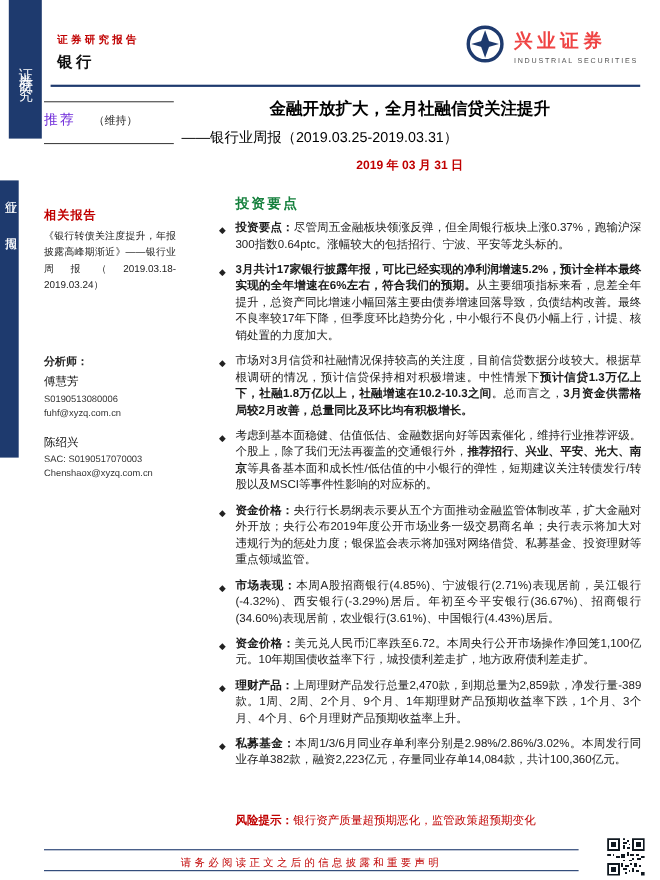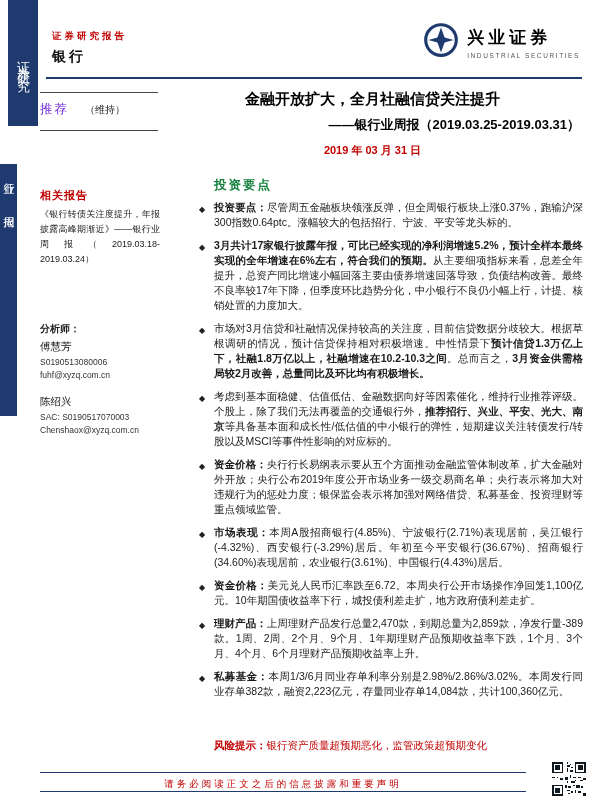--- a/index.html
+++ b/index.html
@@ -17,25 +17,25 @@
     position:absolute;left:0;top:164px;width:17px;height:252px;background:#1e3a6e;color:#fff;
     writing-mode:vertical-rl;text-orientation:upright;font-size:11px;text-align:start;
     display:flex;align-items:center;padding-top:10px;box-sizing:border-box;
   }
   .tab-side .second{margin-top:34px;}
   
   .report-type{position:absolute;left:52px;top:30px;color:#c00000;font-size:9.5px;font-weight:bold;letter-spacing:3px;}
   .industry{position:absolute;left:52px;top:48px;color:#111;font-size:14px;font-weight:bold;letter-spacing:3px;}
   .header-rule{position:absolute;left:46px;top:77px;width:536px;height:2px;background:#1e3a6e;}
   .logo{position:absolute;right:20px;top:22px;display:flex;align-items:center;gap:8px;}
-  .logo-cn{font-size:17px;font-weight:bold;color:#000000;letter-spacing:4px;}
+  .logo-cn{font-size:17px;font-weight:bold;color:#ef4444;letter-spacing:4px;}
   .logo-en{font-size:6.5px;color:#555;letter-spacing:1.6px;margin-top:3px;}
   
   .title{position:absolute;left:165px;top:90px;width:415px;text-align:center;font-size:15px;font-weight:bold;color:#000;}
-  .subtitle{position:absolute;left:165px;top:116px;width:415px;text-align:right;font-size:13px;font-weight:bold;color:#000;}
+  .subtitle{position:absolute;left:165px;top:116px;width:415px;text-align:left;font-size:13px;font-weight:normal;color:#000;}
   .date{position:absolute;left:165px;top:143px;width:415px;text-align:center;font-size:11px;font-weight:bold;color:#c00000;}
   
   .rule{position:absolute;height:1px;background:#444;}
   .rule-a{left:40px;top:92px;width:118px;}
   .rule-b{left:40px;top:130px;width:118px;}
   .rating{position:absolute;left:40px;top:101px;display:flex;gap:16px;align-items:baseline;}
   .rating-label{font-size:12.5px;font-weight:normal;color:#6d28d9;letter-spacing:2px;}
   .rating-status{font-size:10px;color:#222;}
   .related-title{position:absolute;left:40px;top:188px;color:#c00000;font-size:11px;font-weight:bold;letter-spacing:1px;}
   .related-text{position:absolute;left:40px;top:207px;width:120px;font-size:9px;line-height:15px;text-align:justify;color:#222;}

